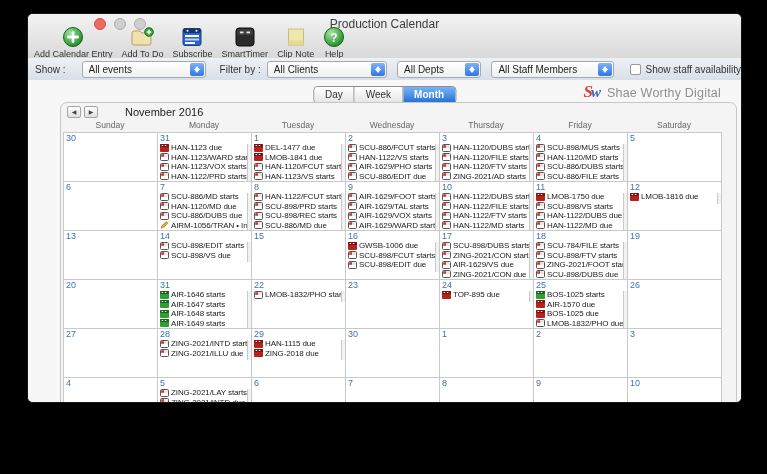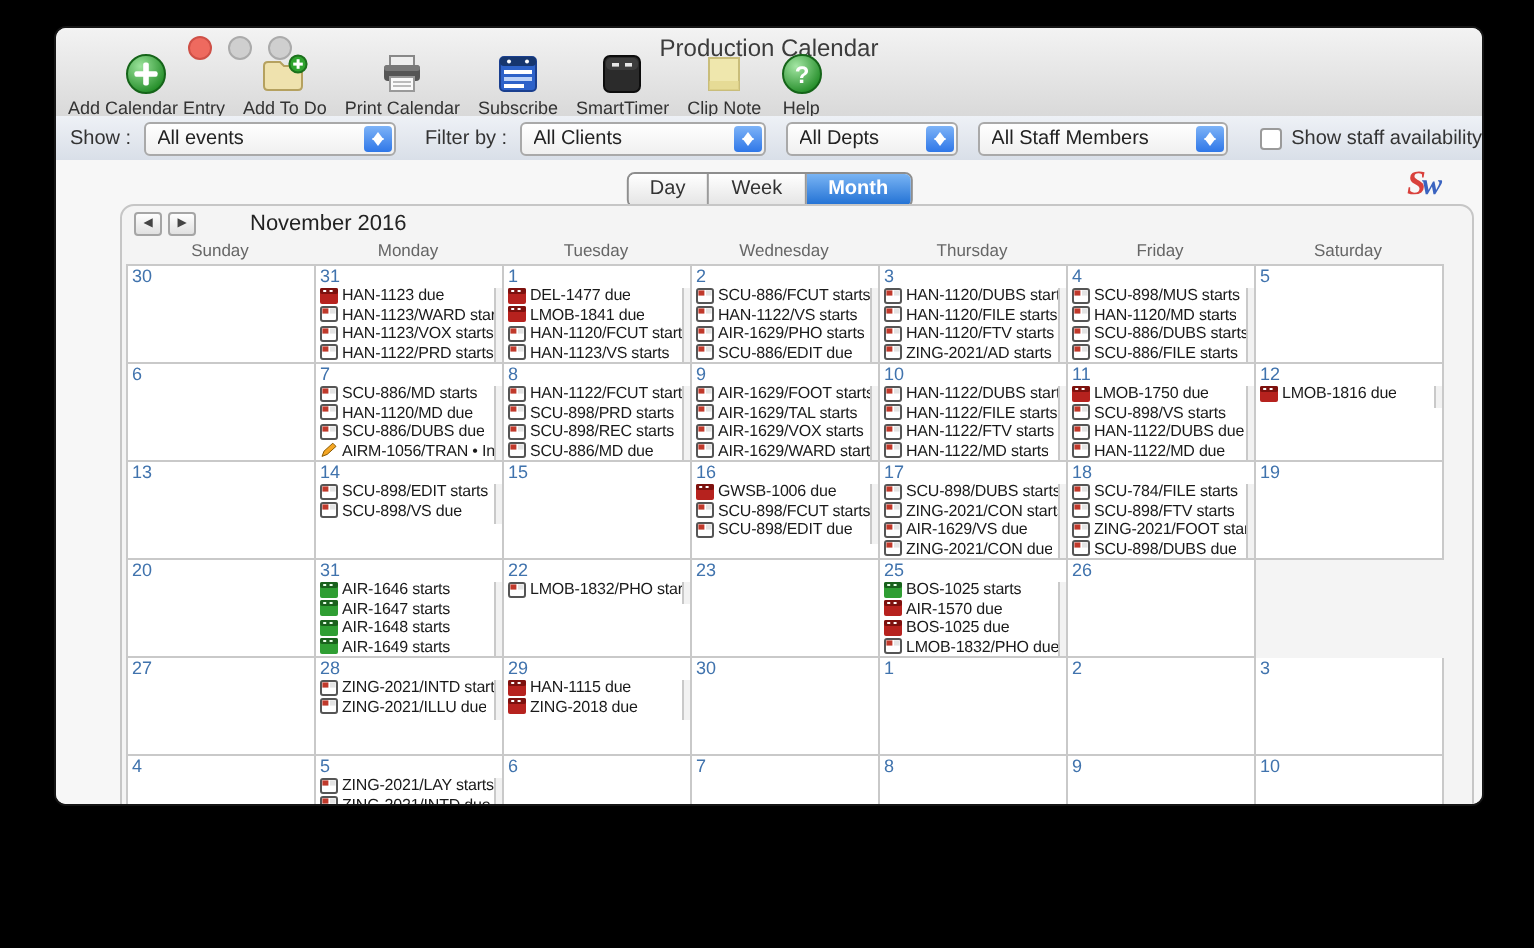--- a/index.html
+++ b/index.html
@@ -118,33 +118,20 @@
                 <circle cx="19" cy="6" r="4.3" fill="#2ea32e" stroke="#1c711c"></circle>
                 <rect x="18.3" y="3.6" width="1.5" height="4.8" fill="#fff"></rect>
                 <rect x="16.6" y="5.3" width="4.8" height="1.5" fill="#fff"></rect>
               </svg>
             </span>
             <span class="tlabel">Add To Do</span>
           </div>
           <div class="tool">
             <span class="ticon">
               <svg width="24" height="22" viewBox="0 0 24 22">
-                <rect x="6" y="2" width="12" height="5" fill="#eee" stroke="#888"></rect>
-                <rect x="3" y="6.5" width="18" height="8" rx="2" fill="#555"></rect>
-                <rect x="3" y="6.5" width="18" height="3" rx="1.5" fill="#787878"></rect>
-                <rect x="6" y="12.5" width="12" height="7" fill="#fafafa" stroke="#999"></rect>
-                <rect x="7.5" y="14.5" width="9" height="1" fill="#bbb"></rect>
-                <rect x="7.5" y="16.5" width="9" height="1" fill="#bbb"></rect>
-              </svg>
-            </span>
-            <span class="tlabel">Print Calendar</span>
-          </div>
-          <div class="tool">
-            <span class="ticon">
-              <svg width="24" height="22" viewBox="0 0 24 22">
                 <rect x="3" y="2.5" width="18" height="17" rx="2" fill="#2d62c9" stroke="#1a3f8f"></rect>
                 <rect x="3" y="2.5" width="18" height="4.5" rx="2" fill="#16366f"></rect>
                 <circle cx="7.5" cy="4.8" r="1" fill="#fff"></circle>
                 <circle cx="16.5" cy="4.8" r="1" fill="#fff"></circle>
                 <rect x="5" y="9" width="14" height="2" fill="#ffffff"></rect>
                 <rect x="5" y="12.5" width="14" height="2" fill="#bcd2f7"></rect>
                 <rect x="5" y="16" width="10" height="2" fill="#ffffff"></rect>
               </svg>
             </span>
             <span class="tlabel">Subscribe</span>
@@ -182,21 +169,21 @@
                 <text x="11" y="15.5" font-size="12" font-family="Liberation Sans, sans-serif" font-weight="bold" fill="#fff" text-anchor="middle">?</text>
               </svg>
             </span>
             <span class="tlabel">Help</span>
           </div>
         </div>
     </div>
 
     <div class="filterbar">
       <span class="flabel" style="margin-left:7px">Show :</span>
-      <div class="popup" style="margin-left:6px;width:130px">
+      <div class="popup" style="margin-left:16px;width:130px">
         <span class="val">All events</span>
         <span class="stepper"></span>
       </div>
       <span class="flabel" style="margin-left:14px">Filter by :</span>
       <div class="popup" style="margin-left:6px;width:126px">
         <span class="val">All Clients</span>
         <span class="stepper"></span>
       </div>
       <div class="popup" style="margin-left:10px;width:88px">
         <span class="val">All Depts</span>
@@ -209,20 +196,21 @@
       <span class="chk" style="margin-left:16px">
         <span class="chkbox"></span>
         <span class="flabel">Show staff availability</span>
       </span>
     </div>
 
     <div class="content">
       <div class="logo">
         <span class="logo-s">S</span>
         <span class="logo-w">w</span>
+        <span class="logo-name">Shae Worthy Digital</span>
       </div>
 
       <div class="seg" id="seg">
           <span class="segbtn">Day</span>
           <span class="segbtn">Week</span>
           <span class="segbtn sel">Month</span>
         </div>
 
       <div class="panel">
         <div class="cal-head">
@@ -931,20 +919,35 @@
                     </svg>
                   </span>
                   <span class="etx">LMOB-1832/PHO starts</span>
                 </div>
                 <div class="track" style="height: 10.5px;"></div>
               </div>
               <div class="cell">
                 <span class="datenum">23</span>
               </div>
               <div class="cell">
+                <span class="datenum">24</span>
+                <div class="ev">
+                  <span class="eic">
+                    <svg width="9" height="8" viewBox="0 0 9 8">
+                      <rect width="9" height="8" rx="1" fill="#b6221e"></rect>
+                      <rect width="9" height="3" rx="1" fill="#7c110e"></rect>
+                      <rect x="1.6" y="1" width="1.5" height="1" fill="#fff"></rect>
+                      <rect x="4.8" y="1" width="1.5" height="1" fill="#fff"></rect>
+                    </svg>
+                  </span>
+                  <span class="etx">TOP-895 due</span>
+                </div>
+                <div class="track" style="height: 10.5px;"></div>
+              </div>
+              <div class="cell">
                 <span class="datenum">25</span>
                 <div class="ev">
                   <span class="eic">
                     <svg width="9" height="8" viewBox="0 0 9 8">
                       <rect width="9" height="8" rx="1" fill="#2f9e33"></rect>
                       <rect width="9" height="3" rx="1" fill="#19611c"></rect>
                       <rect x="1.6" y="1" width="1.5" height="1" fill="#eaffea"></rect>
                       <rect x="4.8" y="1" width="1.5" height="1" fill="#eaffea"></rect>
                     </svg>
                   </span>

